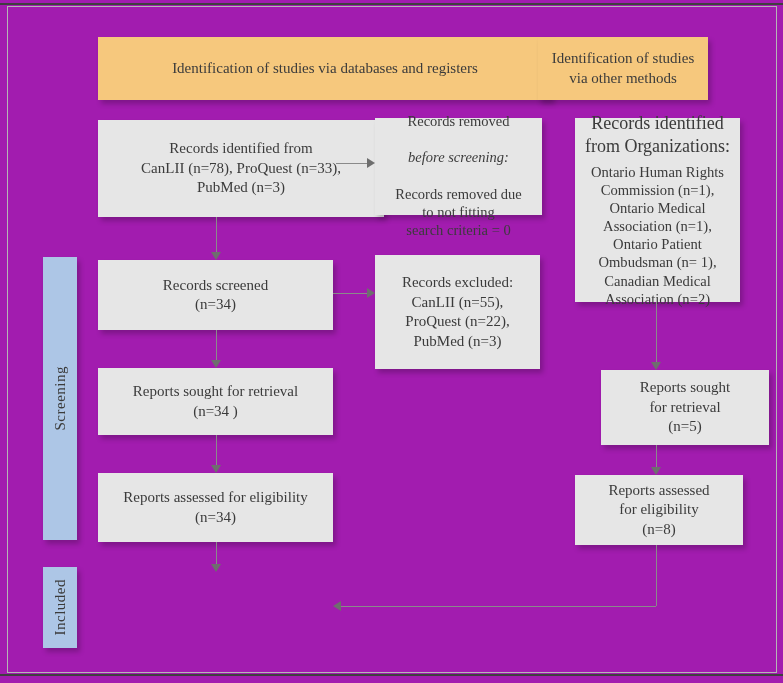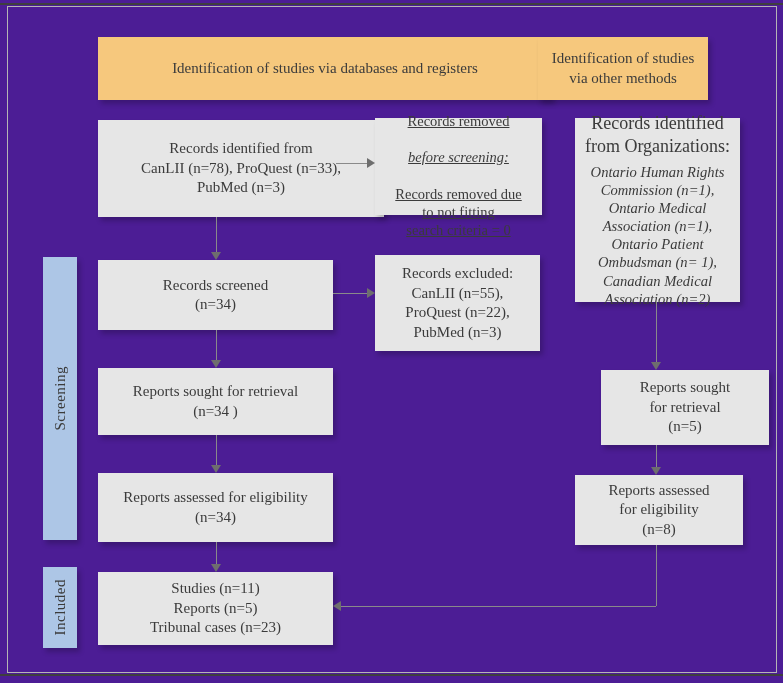--- a/index.html
+++ b/index.html
@@ -7,36 +7,36 @@
     --box_bg:#e6e6e6;
     --stage_bg:#adc6e6;
     --line:#8a8a8a;
     --arrowhead:#6e6e6e;
     --text:#3b3b3b;
     --frame_rule:#3f3f3f;
     --frame_border:#b5b5b5;
   }
   html,body{margin:0;padding:0;background:#fff;}
   .canvas{
-    position:relative;width:783px;height:683px;background:#4c1d95;overflow:hidden;
+    position:relative;width:783px;height:683px;background:#a21caf;overflow:hidden;
     font-family:"Liberation Serif","DejaVu Serif",serif;color:var(--text);
   }
   .rule{position:absolute;left:0;width:783px;height:2px;background:var(--frame_rule);}
   .inner-border{position:absolute;left:7px;top:6px;width:768px;height:665px;border:1px solid var(--frame_border);}
   .box{
     position:absolute;display:flex;align-items:center;justify-content:center;
     text-align:center;box-shadow:3px 4px 5px rgba(0,0,0,0.22);
   }
   .grey{background:var(--box_bg);}
   .header{background:var(--header_bg);}
   .stage{background:var(--stage_bg);}
   .txt{white-space:pre-line;font-size:15px;line-height:1.3;}
-  .txt-sm{white-space:pre-line;font-size:14.5px;line-height:1.26;text-decoration:underline;}
+  .txt-sm{white-space:pre-line;font-size:14.5px;line-height:1.26;}
   .orgs-title{white-space:pre-line;font-size:18px;line-height:1.24;}
-  .orgs-list{white-space:pre-line;font-size:14.6px;line-height:1.24;margin-top:6px;font-style:italic;}
+  .orgs-list{white-space:pre-line;font-size:14.6px;line-height:1.24;margin-top:6px;}
   .em{font-style:italic;}
   .vtext{
     writing-mode:vertical-rl;transform:rotate(180deg);
     font-size:15px;letter-spacing:0.5px;
   }
   .vline{position:absolute;width:1px;background:var(--line);}
   .hline{position:absolute;height:1px;background:var(--line);}
   .head-down{position:absolute;width:0;height:0;border-left:5px solid transparent;border-right:5px solid transparent;border-top:8px solid var(--arrowhead);}
   .head-right{position:absolute;width:0;height:0;border-top:5px solid transparent;border-bottom:5px solid transparent;border-left:8px solid var(--arrowhead);}
   .head-left{position:absolute;width:0;height:0;border-top:5px solid transparent;border-bottom:5px solid transparent;border-right:8px solid var(--arrowhead);}
@@ -79,37 +79,32 @@
   <div class="box grey" style="left:98px;top:368px;width:235px;height:67px">
     <div class="txt">Reports sought for retrieval
 (n=34 )</div>
   </div>
 
   <div class="box grey" style="left:98px;top:473px;width:235px;height:69px">
     <div class="txt">Reports assessed for eligibility
 (n=34)</div>
   </div>
 
-  <div class="box grey" style="left:98px;top:572px;width:235px;height:73px">
-    <div class="txt">Studies (n=11)
-Reports (n=5)
-Tribunal cases (n=23)</div>
-  </div>
 
   <div class="box grey" style="left:375px;top:118px;width:167px;height:97px">
     <div class="txt-sm">
       <span>Records removed</span><br>
       <span class="em">before screening:</span><br>
       <span>Records removed due
 to not fitting
 search criteria = 0</span>
     </div>
   </div>
 
-  <div class="box grey" style="left:375px;top:255px;width:165px;height:96px">
+  <div class="box grey" style="left:375px;top:255px;width:165px;height:114px">
     <div class="txt">Records excluded:
 CanLII (n=55),
 ProQuest (n=22),
 PubMed (n=3)</div>
   </div>
 
   <div class="box grey" style="left:575px;top:118px;width:165px;height:184px">
     <div>
       <div class="orgs-title">Records identified
 from Organizations:</div>

